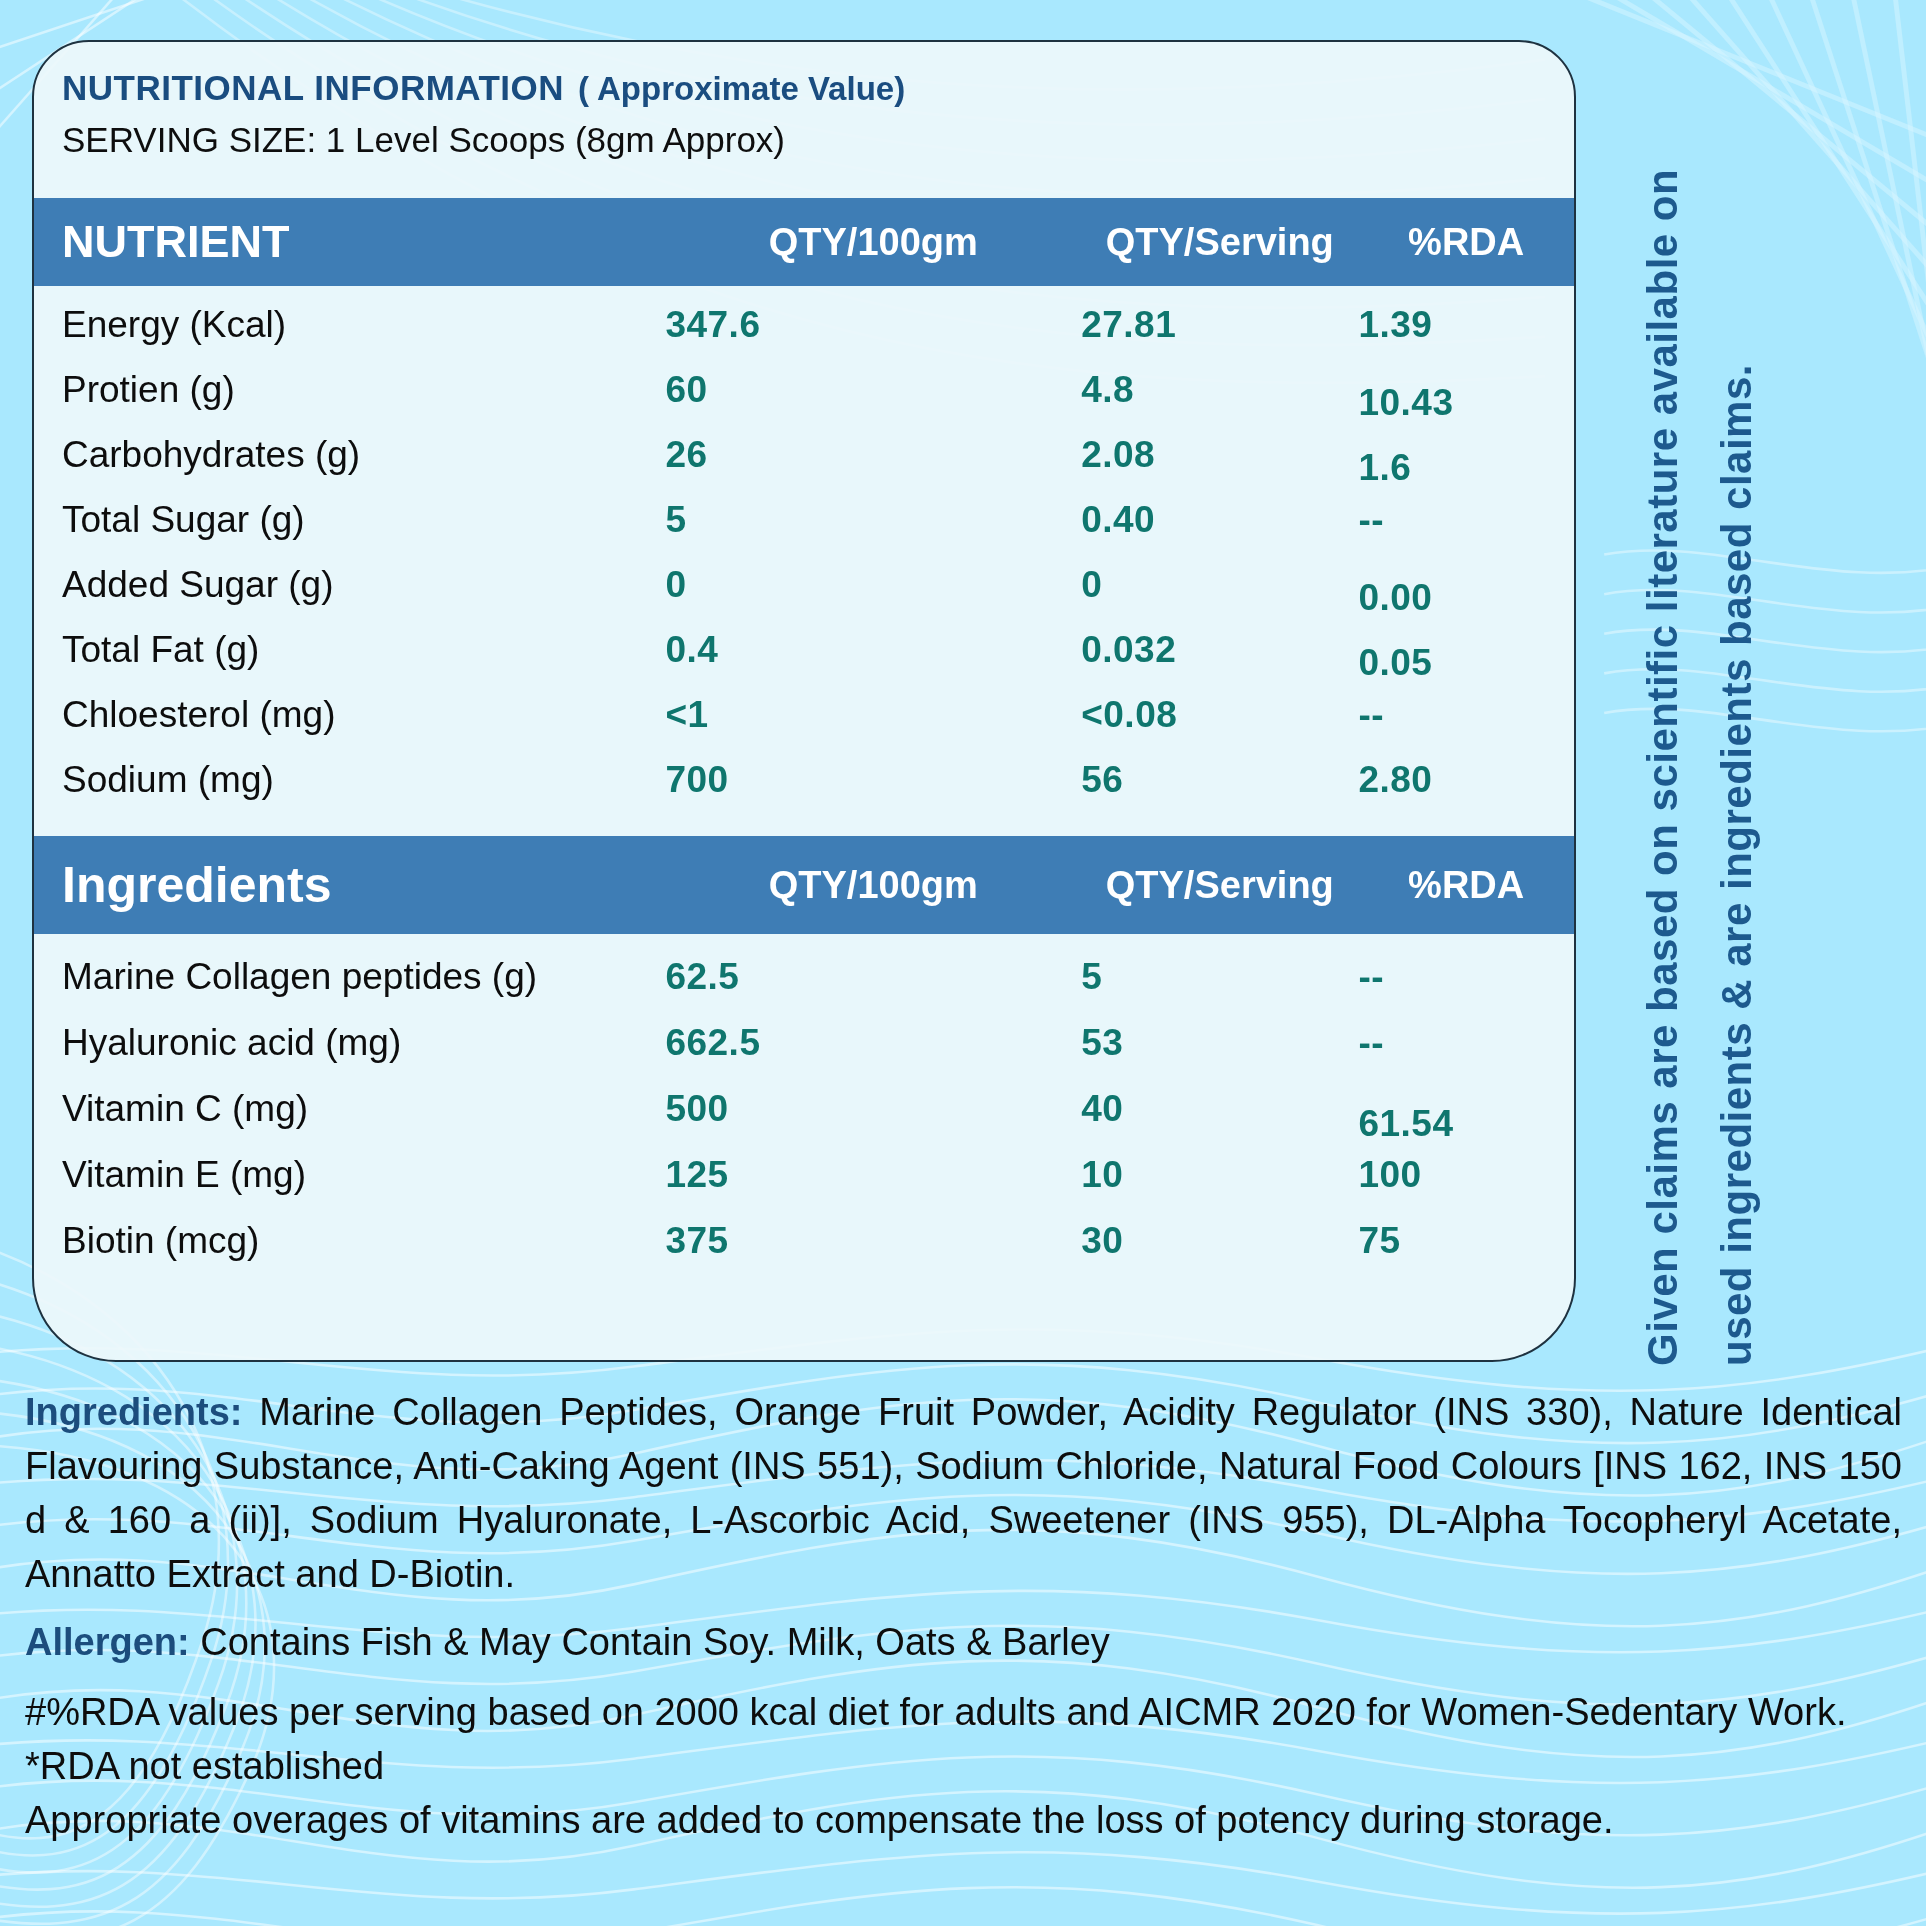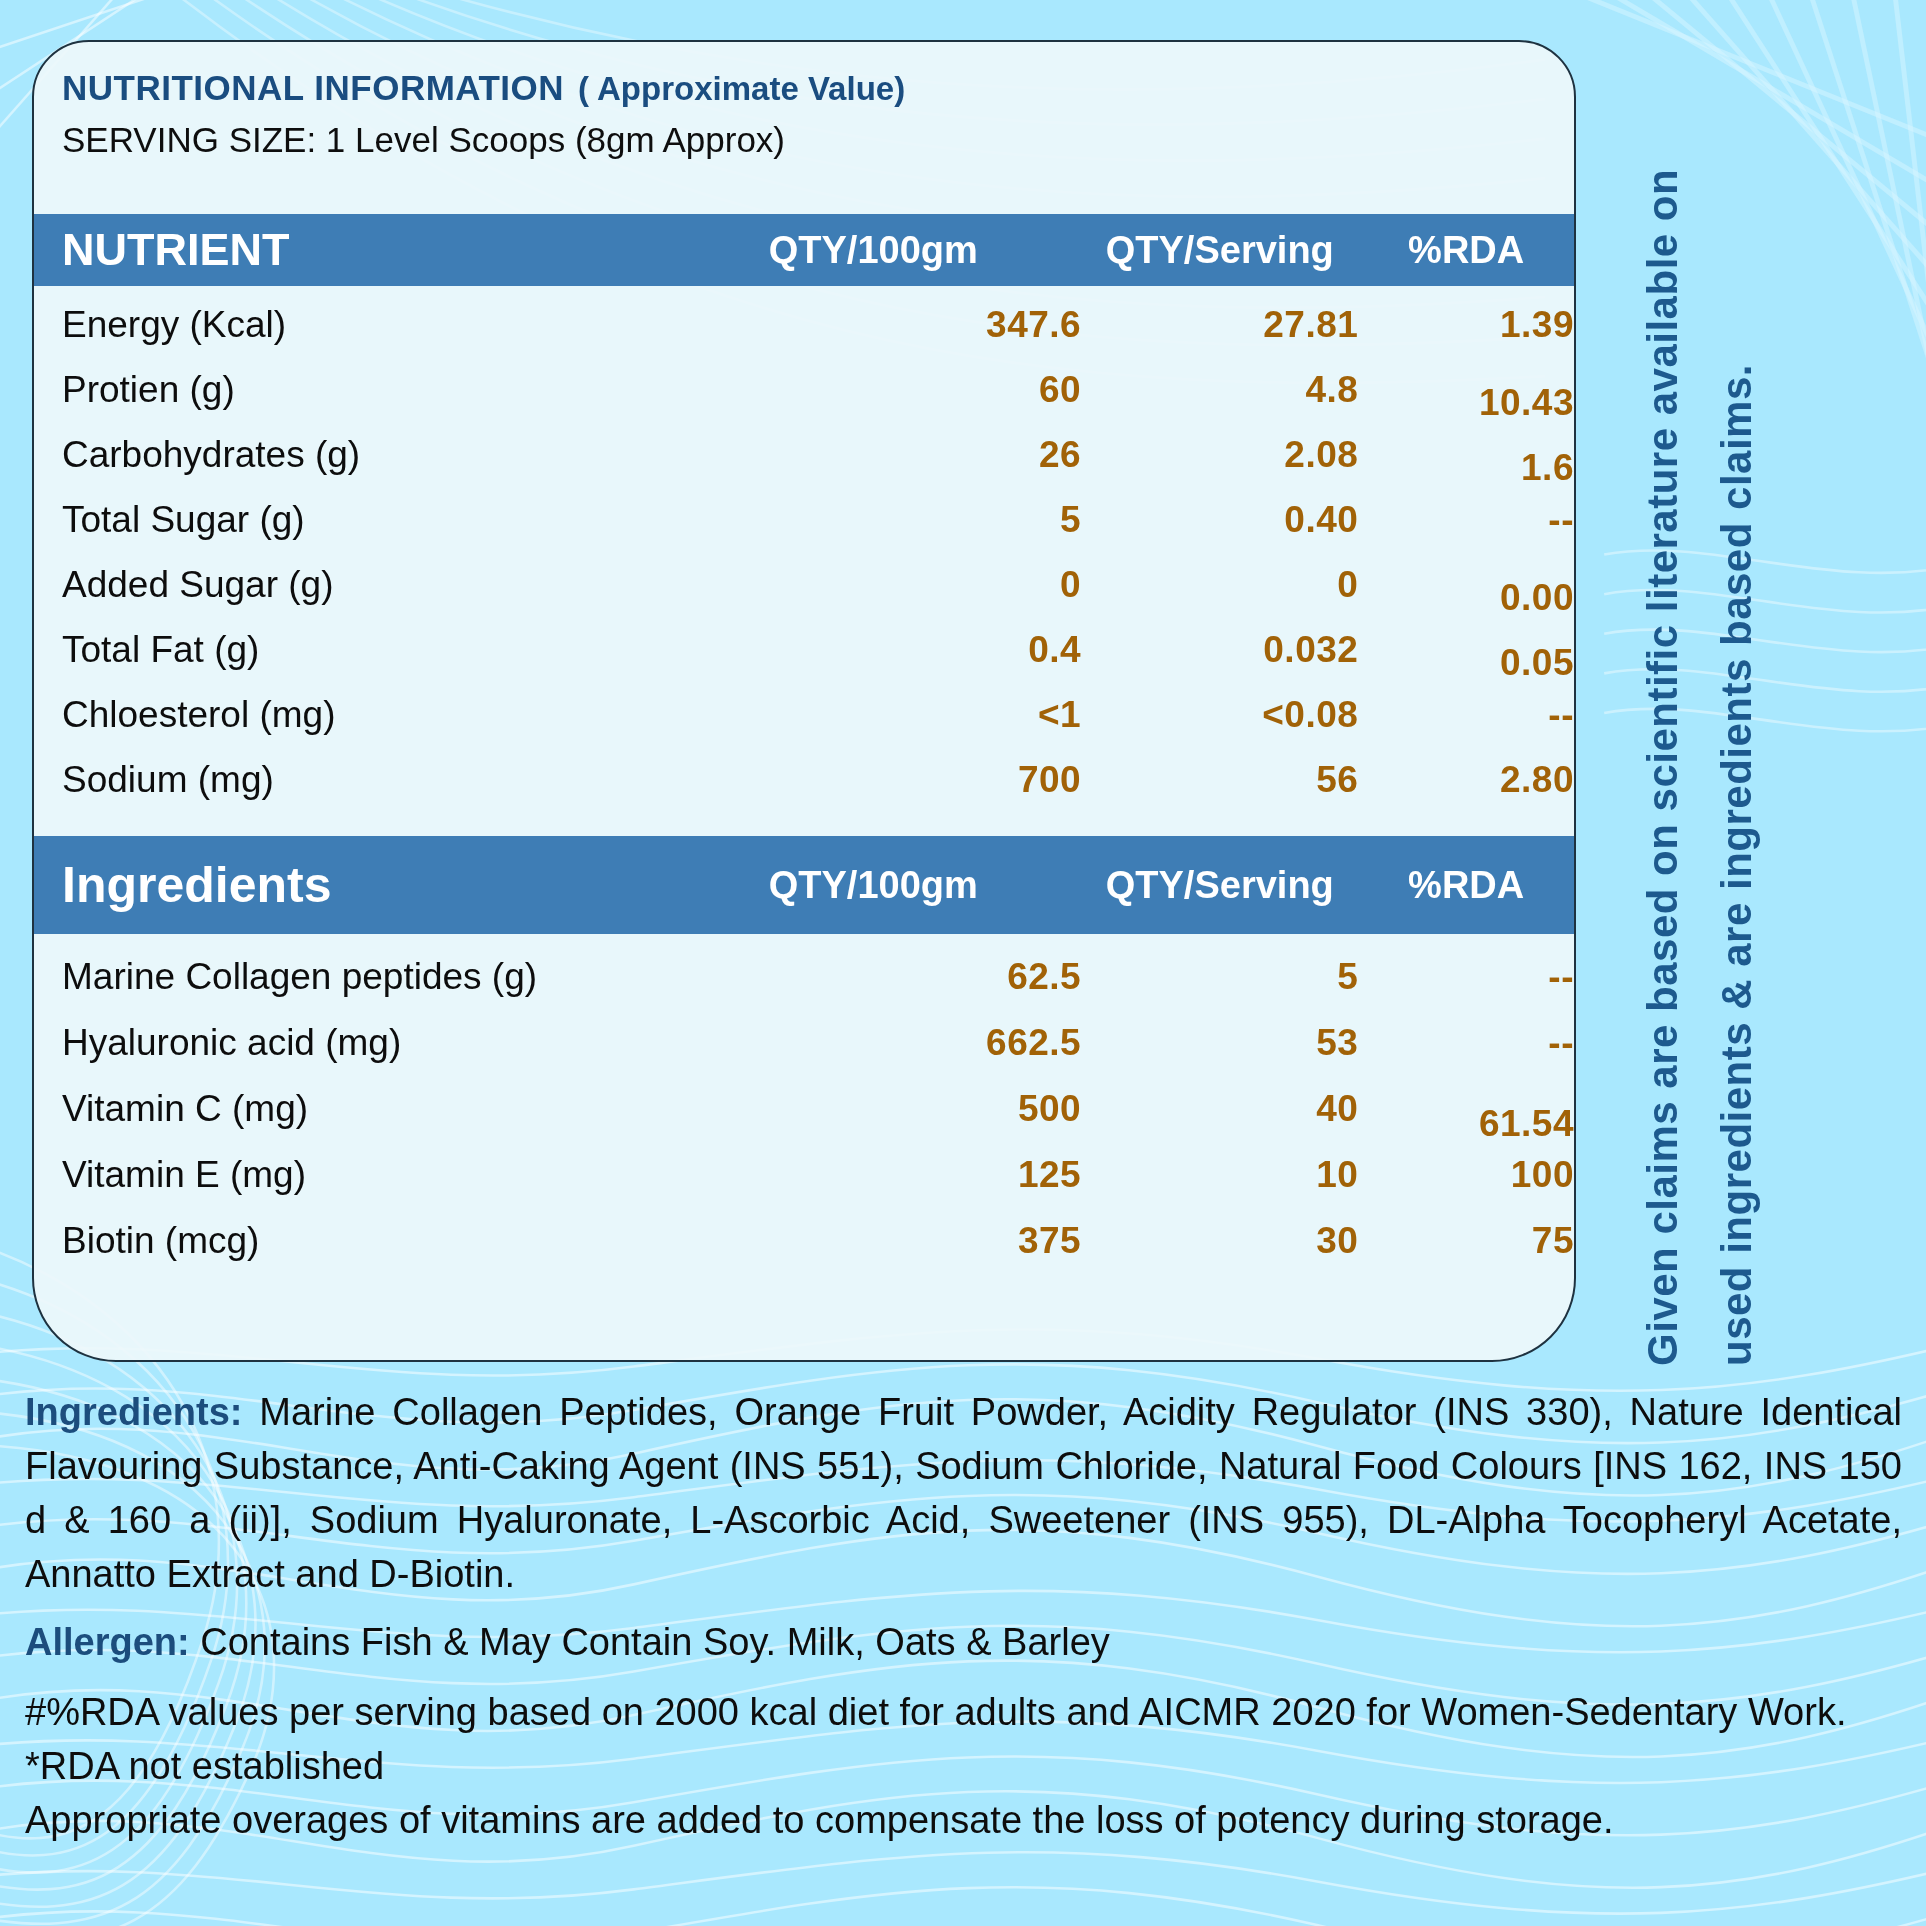--- a/index.html
+++ b/index.html
@@ -41,36 +41,36 @@
   }
   .tgrid{
     display:grid;
     grid-template-columns:41% 27% 18% 14%;
     align-items:center;
   }
   .bar{
     background:#3e7db5; color:#ffffff;
     width:100%;
   }
-  .bar1{ margin-top:54px; height:72px; }
+  .bar1{ margin-top:38px; height:88px; }
   .bar2{ margin-top:24px; height:98px; }
   .h-main{ font-size:45px; font-weight:800; padding-left:28px; }
   .bar2 .h-main{ font-size:50px; }
   .h-col{ font-size:38px; font-weight:bold; text-align:center; }
   .rows{ width:100%; }
   .rows1{ padding-top:6px; }
   .rows2{ padding-top:10px; }
   .t-row{ height:65px; }
   .rows2 .t-row{ height:66px; }
   .cell-name{
     font-size:37px; font-weight:400; color:#0d0d0d; padding-left:28px;
     white-space:nowrap;
   }
   .c-num{
-    font-size:37px; font-weight:600; color:#a16207; text-align:right;
+    font-size:37px; font-weight:600; color:#0f766e; text-align:left;
     letter-spacing:0.5px;
   }
   
   .rows1 .t-row:nth-child(2) .c-rda,
   .rows1 .t-row:nth-child(3) .c-rda,
   .rows1 .t-row:nth-child(5) .c-rda,
   .rows1 .t-row:nth-child(6) .c-rda{ transform:translateY(13px); }
   .rows2 .t-row:nth-child(3) .c-rda{ transform:translateY(15px); }
   
   .side-note{

